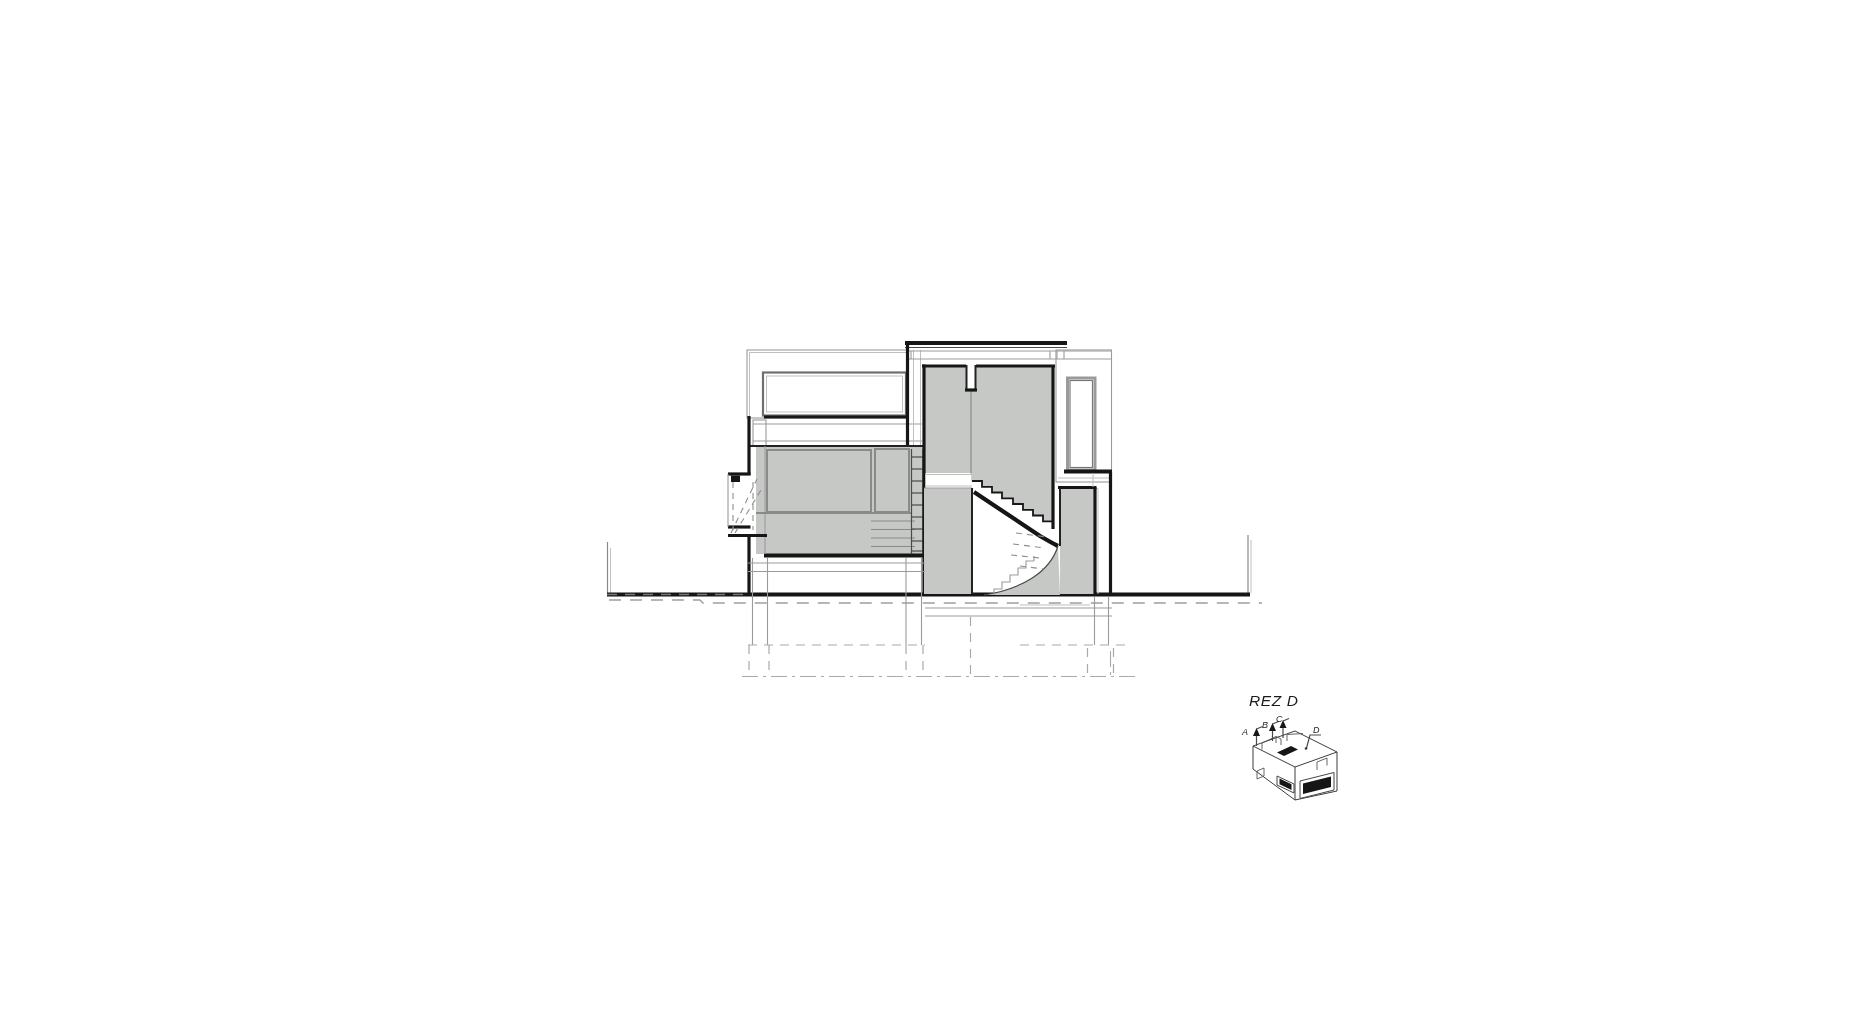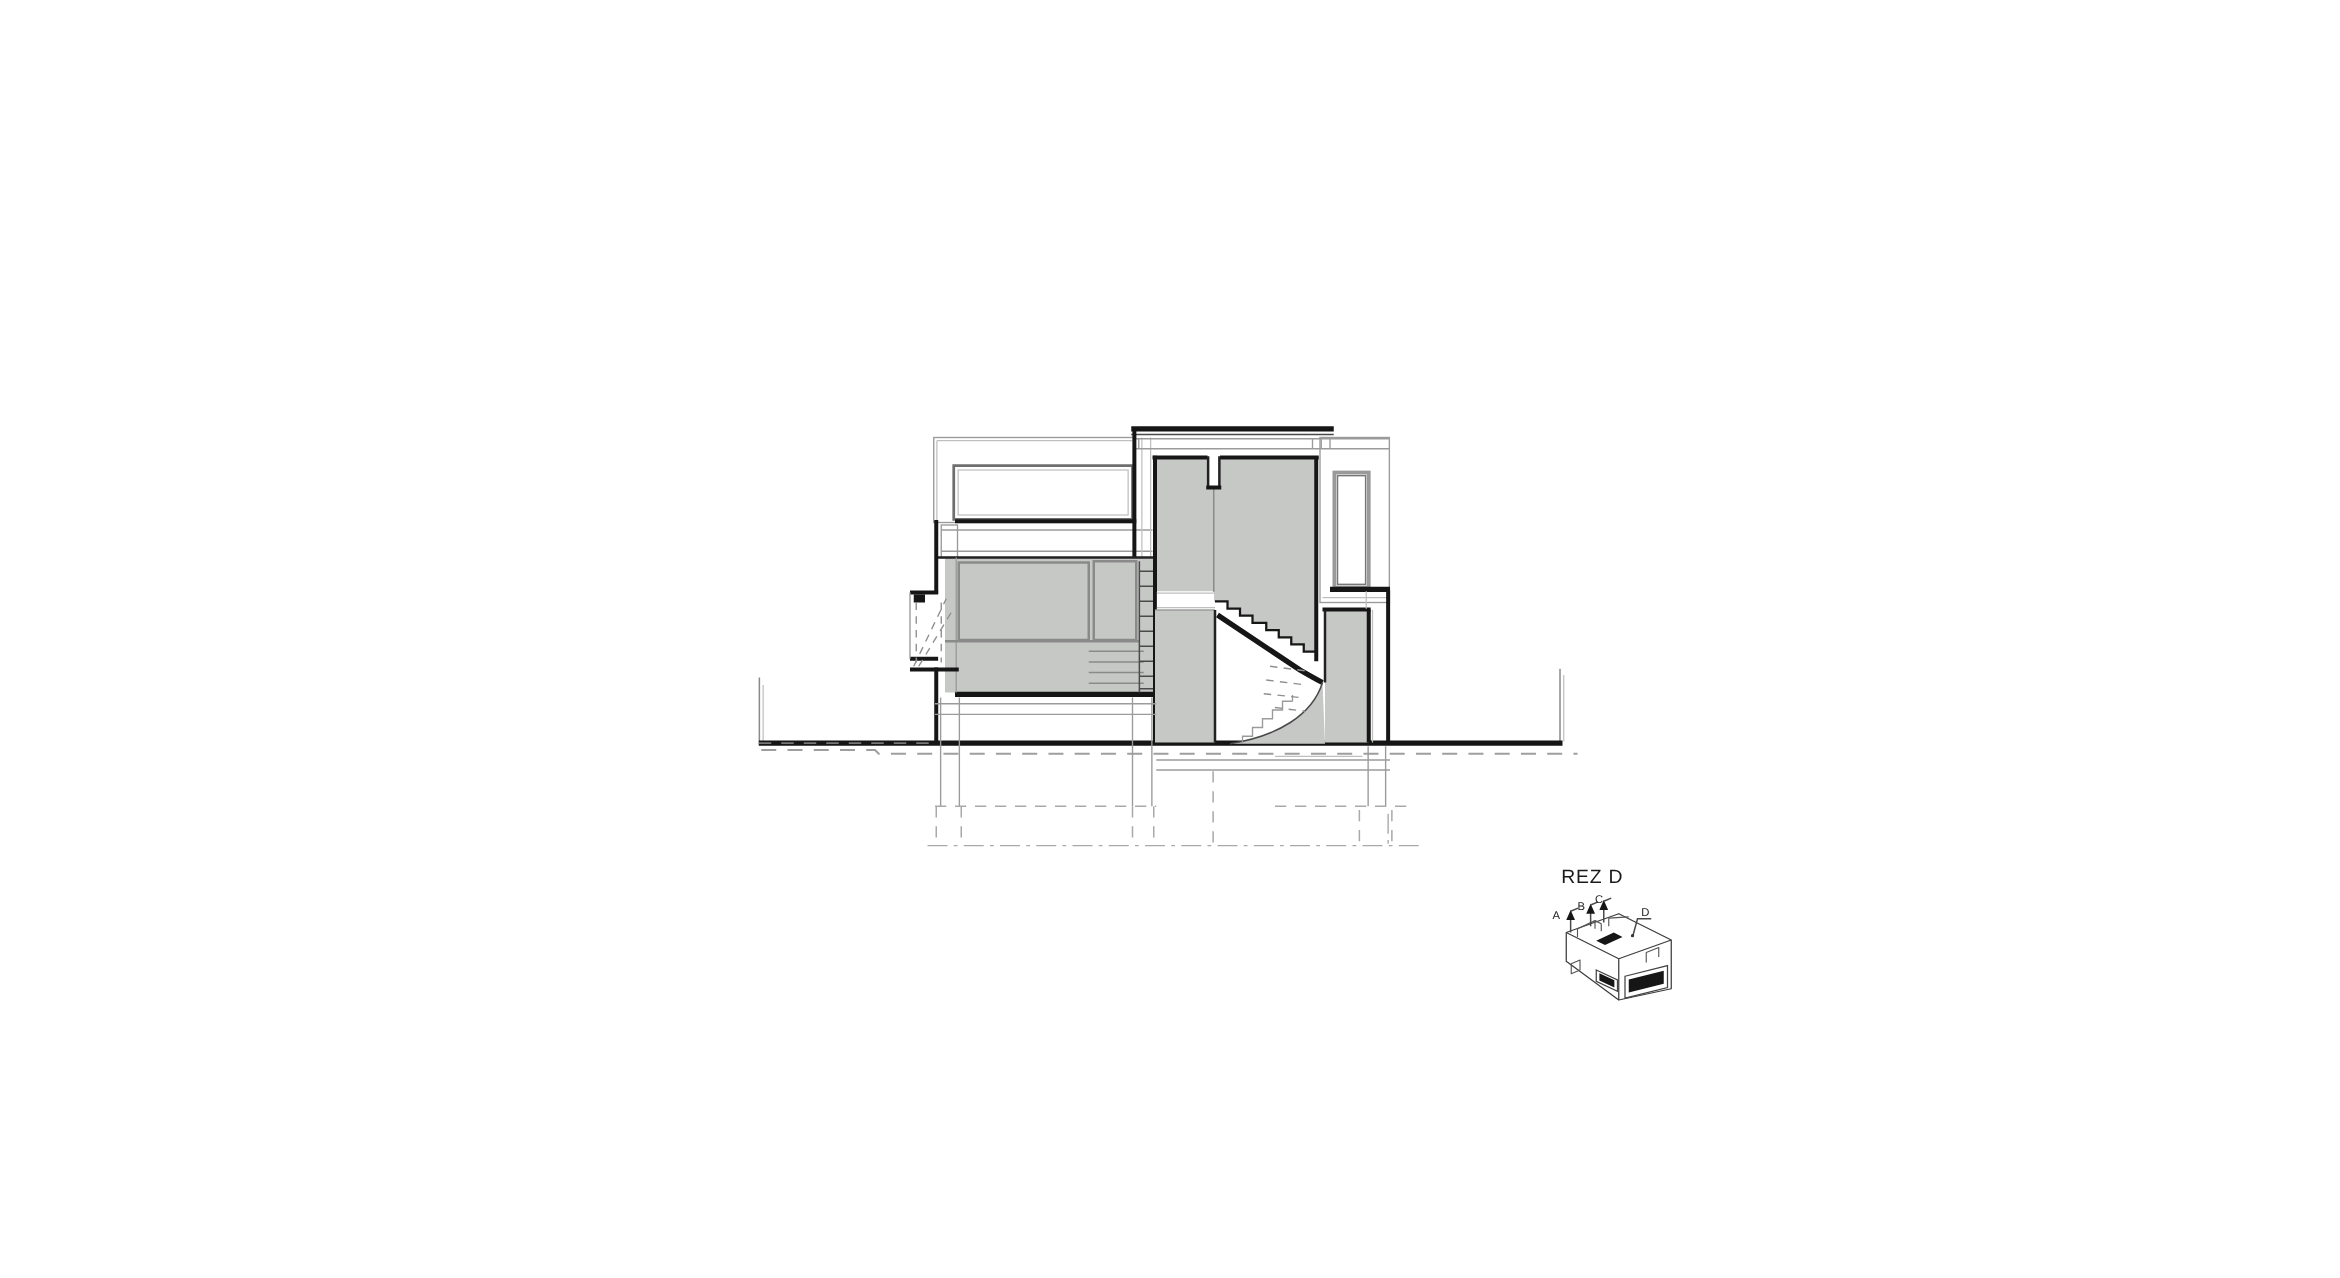--- a/index.html
+++ b/index.html
@@ -9,20 +9,21 @@
     --light-line:#9b9b9b;
     --dashed-line:#a9a9a9;
   }
   html,body{margin:0;padding:0;background:var(--background);}
   .canvas{
     position:relative;
     width:1872px;height:1022px;
     background:var(--background);
     font-family:"Liberation Sans", sans-serif;
     overflow:hidden;
+    font-style:italic;
   }
   svg{position:absolute;left:0;top:0;}
   
   .lnT  {stroke:var(--ink);stroke-width:3.2;fill:none;}
   .lnT4 {stroke:var(--ink);stroke-width:4.2;fill:none;}
   .lnM  {stroke:#222;stroke-width:2;fill:none;}
   .lnZ  {stroke:#171717;stroke-width:1.8;fill:none;}
   .lnS  {stroke:#4a4a4a;stroke-width:1.2;fill:none;}
   .lnL  {stroke:var(--light-line);stroke-width:1.1;fill:none;}
   .lnLL {stroke:#bfbfbf;stroke-width:1;fill:none;}

